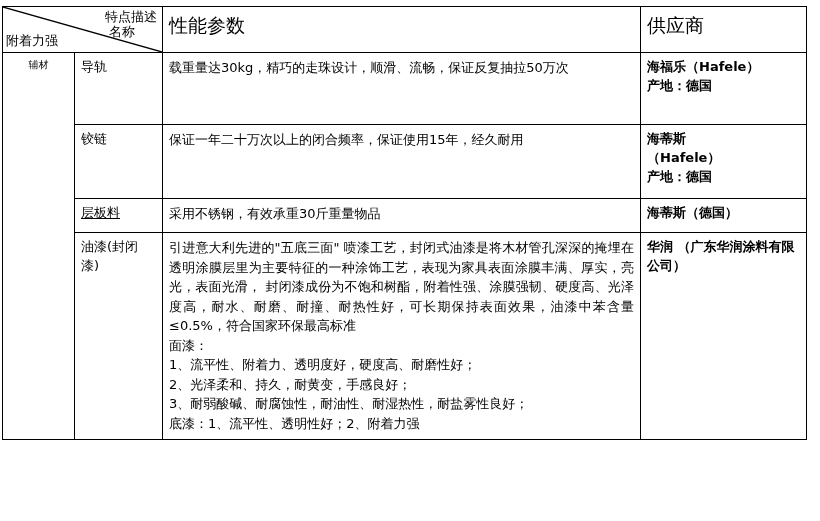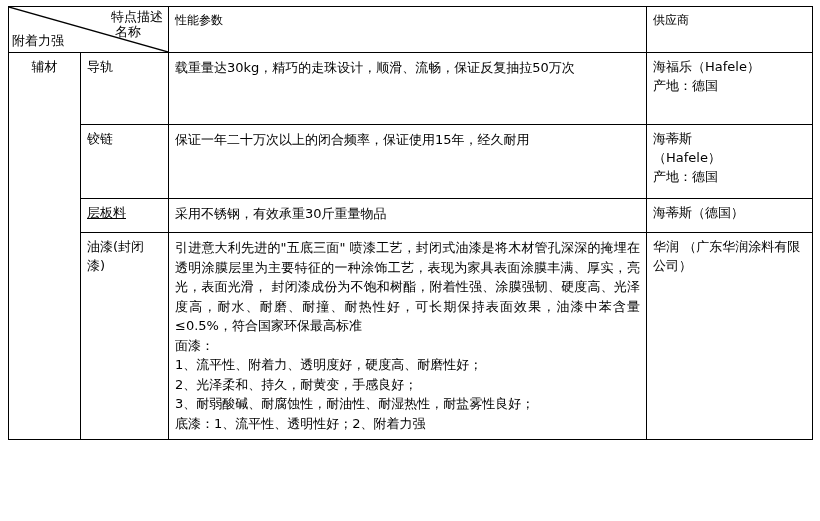--- a/index.html
+++ b/index.html
@@ -12,21 +12,21 @@
     height: 521px;
     font-family: "DejaVu Sans", "Liberation Sans", sans-serif;
     color: #000000;
     overflow: hidden;
   }
   .sheet {
     width: 820px;
     height: 521px;
     position: relative;
     box-sizing: border-box;
-    padding: 6px 8px 0 8px;
+    padding: 6px 8px 0 2px;
   }
   table.spec {
     border-collapse: collapse;
     width: 804px;
     table-layout: fixed;
     font-size: 13px;
     line-height: 1.45;
   }
   table.spec td {
     border: 1px solid #000000;
@@ -59,43 +59,44 @@
     white-space: nowrap;
   }
   td.corner .mat {
     position: absolute;
     bottom: 1px;
     left: 3px;
     font-size: 13px;
     white-space: nowrap;
   }
   td.hdr {
-    font-size: 12px;
+    font-size: 19px;
     vertical-align: middle;
     height: 34px;
     padding-top: 6px;
   }
   .cell-name {
     text-align: left;
   }
   td.material-cell {
     text-align: center;
     vertical-align: middle;
-    font-size: 13px;
+    font-size: 10px;
   }
   .para {
     margin: 0;
     text-align: justify;
     text-justify: inter-ideograph;
   }
   .para + .para {
     margin-top: 0;
   }
   .supplier-line {
     margin: 0;
+    font-weight: bold;
   }
   td.params-cell {
     line-height: 1.5;
   }
   td.row-guide {
     height: 60px;
   }
   td.row-hinge {
     height: 62px;
   }

